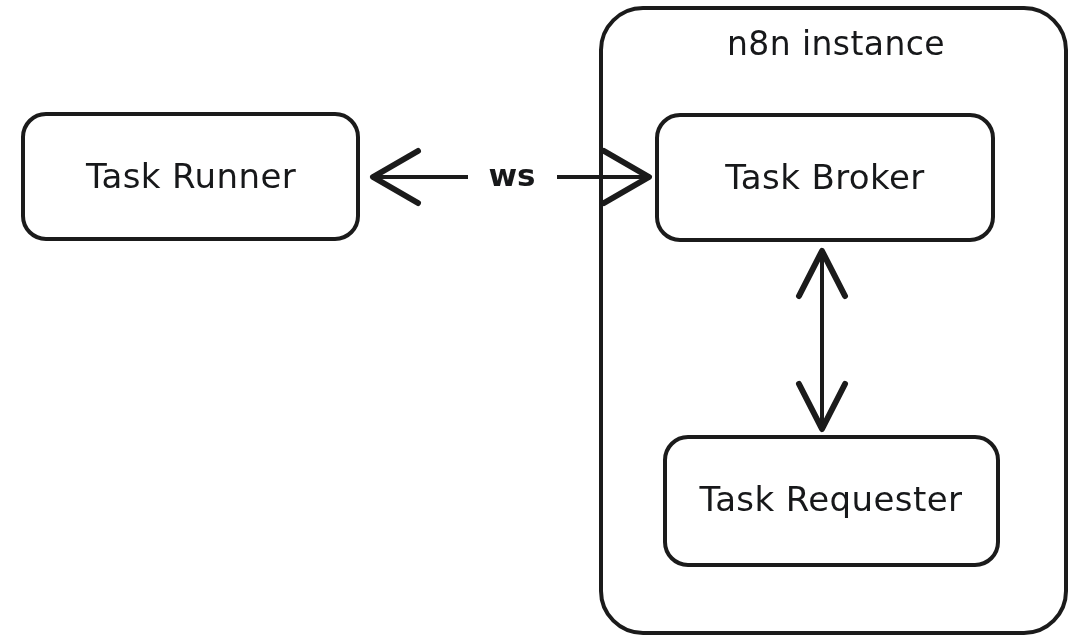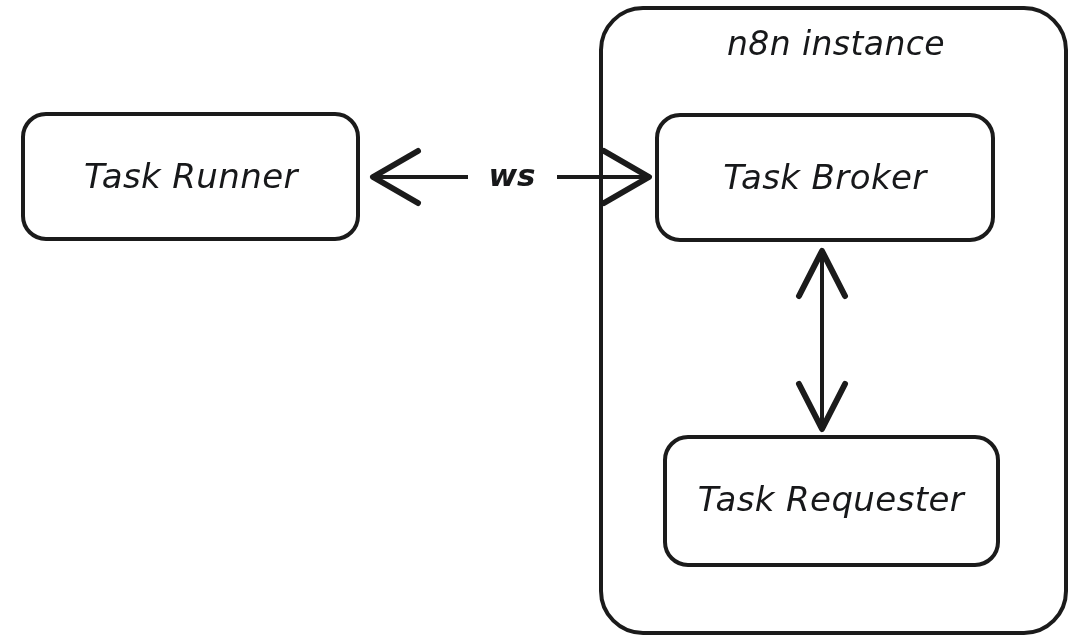--- a/index.html
+++ b/index.html
@@ -12,21 +12,20 @@
     width: 1090px;
     height: 642px;
     overflow: hidden;
     font-family: "DejaVu Sans", sans-serif;
   }
   #diagram-root {
     position: relative;
     width: 930px;
     height: 642px;
     background: #ffffff;
-    font-style: italic;
   }
   svg#diagram-svg {
     position: absolute;
     top: 0;
     left: 0;
     width: 1090px;
     height: 642px;
     display: block;
   }
   .node-box {

